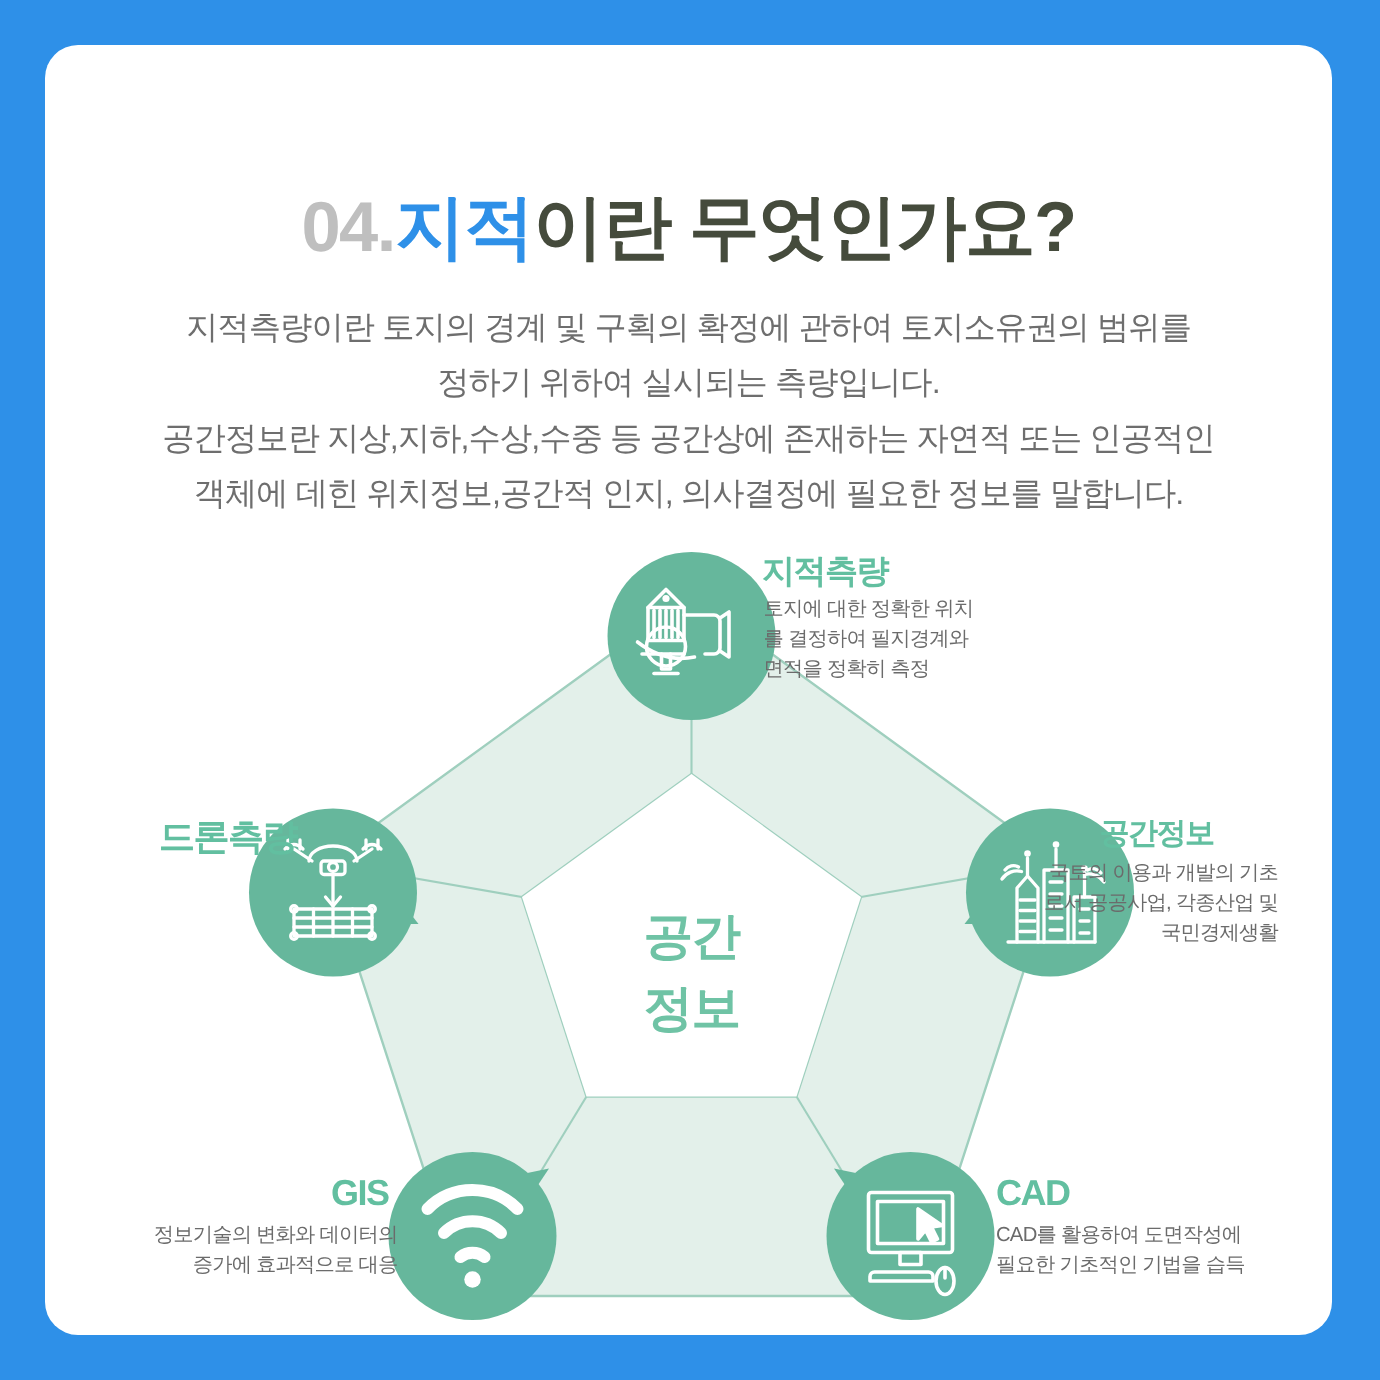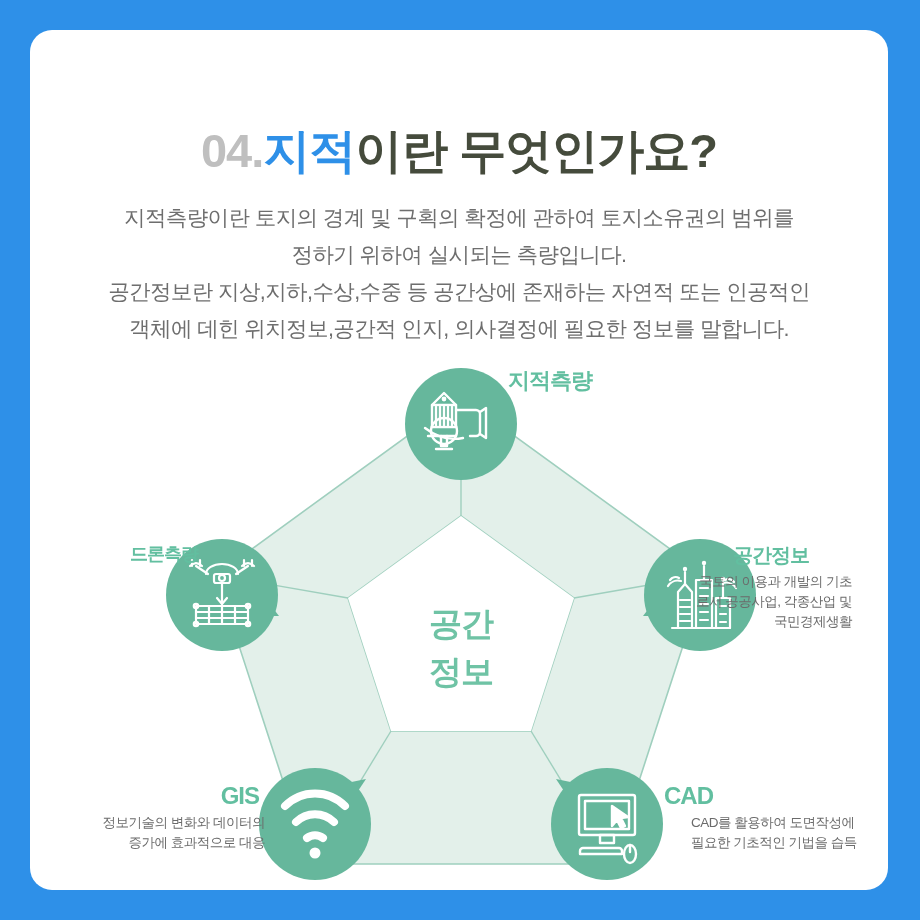--- a/index.html
+++ b/index.html
@@ -49,28 +49,28 @@
   .ta-l{text-align:left;}
   .ta-r{text-align:right;}
 
   
   #lbl-cadastral{left:508px;top:366px;font-size:22px;}
   #desc-cadastral{left:509px;top:396px;}
   
   #lbl-spatial{left:733px;top:542px;font-size:20px;}
   #desc-spatial{left:696px;top:572px;text-align:right;}
   
-  #lbl-drone{right:722px;top:542px;font-size:18px;}
+  #lbl-drone{right:722px;top:542px;font-size:24px;}
   #desc-drone{right:722px;top:572px;}
   
   #lbl-gis{right:661px;top:782px;font-size:24px;}
   #desc-gis{right:655px;top:813px;}
   
   #lbl-cad{left:664px;top:782px;font-size:24px;}
-  #desc-cad{left:664px;top:813px;margin-left:27px;}
+  #desc-cad{left:664px;top:813px;}
 
   
   #center-label{
     position:absolute;left:381px;top:600px;width:160px;text-align:center;
     color:#6FC3A5;font-size:33px;font-weight:bold;line-height:48px;
     letter-spacing:-1px;
   }
 </style>
 </head>
 <body>
@@ -243,20 +243,25 @@
           <line x1="222" y1="606" x2="222" y2="624"></line>
           <line x1="235" y1="606" x2="235" y2="624"></line>
           <circle cx="196" cy="606" r="2.2"></circle>
           <circle cx="248" cy="606" r="2.2"></circle>
           <circle cx="196" cy="624" r="2.2"></circle>
           <circle cx="248" cy="624" r="2.2"></circle>
         </g>
       </svg>
 
       <div class="node-label ta-l" id="lbl-cadastral">지적측량</div>
+      <div class="node-desc ta-l" id="desc-cadastral">
+        <div>토지에 대한 정확한 위치</div>
+        <div>를 결정하여 필지경계와</div>
+        <div>면적을 정확히 측정</div>
+      </div>
 
       <div class="node-label ta-l" id="lbl-spatial">공간정보</div>
       <div class="node-desc ta-l" id="desc-spatial">
         <div>국토의 이용과 개발의 기초</div>
         <div>로서 공공사업, 각종산업 및</div>
         <div>국민경제생활</div>
       </div>
 
       <div class="node-label ta-l" id="lbl-cad">CAD</div>
       <div class="node-desc ta-l" id="desc-cad">

